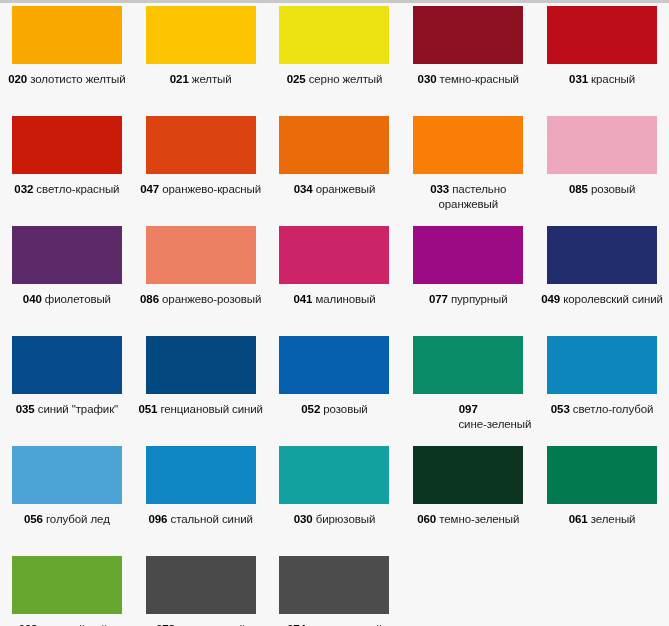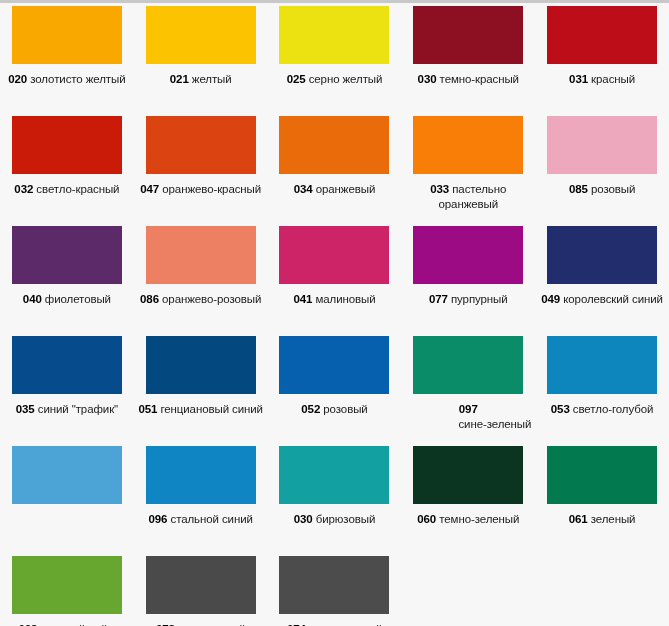--- a/index.html
+++ b/index.html
@@ -167,20 +167,21 @@
           <span class="swatch-code">097</span>
           <span class="swatch-name">сине-зеленый</span>
         </div>
       </div>
       <div class="swatch-cell">
         <div class="swatch-chip" style="background-color: rgb(12, 134, 189);"></div>
         <div class="swatch-caption"><span class="swatch-code">053</span> <span class="swatch-name">светло-голубой</span></div>
       </div>
       <div class="swatch-cell">
         <div class="swatch-chip" style="background-color: rgb(75, 163, 214);"></div>
+        <div class="swatch-caption"><span class="swatch-code">056</span> <span class="swatch-name">голубой лед</span></div>
       </div>
       <div class="swatch-cell">
         <div class="swatch-chip" style="background-color: rgb(16, 133, 195);"></div>
         <div class="swatch-caption"><span class="swatch-code">096</span> <span class="swatch-name">стальной синий</span></div>
       </div>
       <div class="swatch-cell">
         <div class="swatch-chip" style="background-color: rgb(18, 160, 160);"></div>
         <div class="swatch-caption"><span class="swatch-code">030</span> <span class="swatch-name">бирюзовый</span></div>
       </div>
       <div class="swatch-cell">

